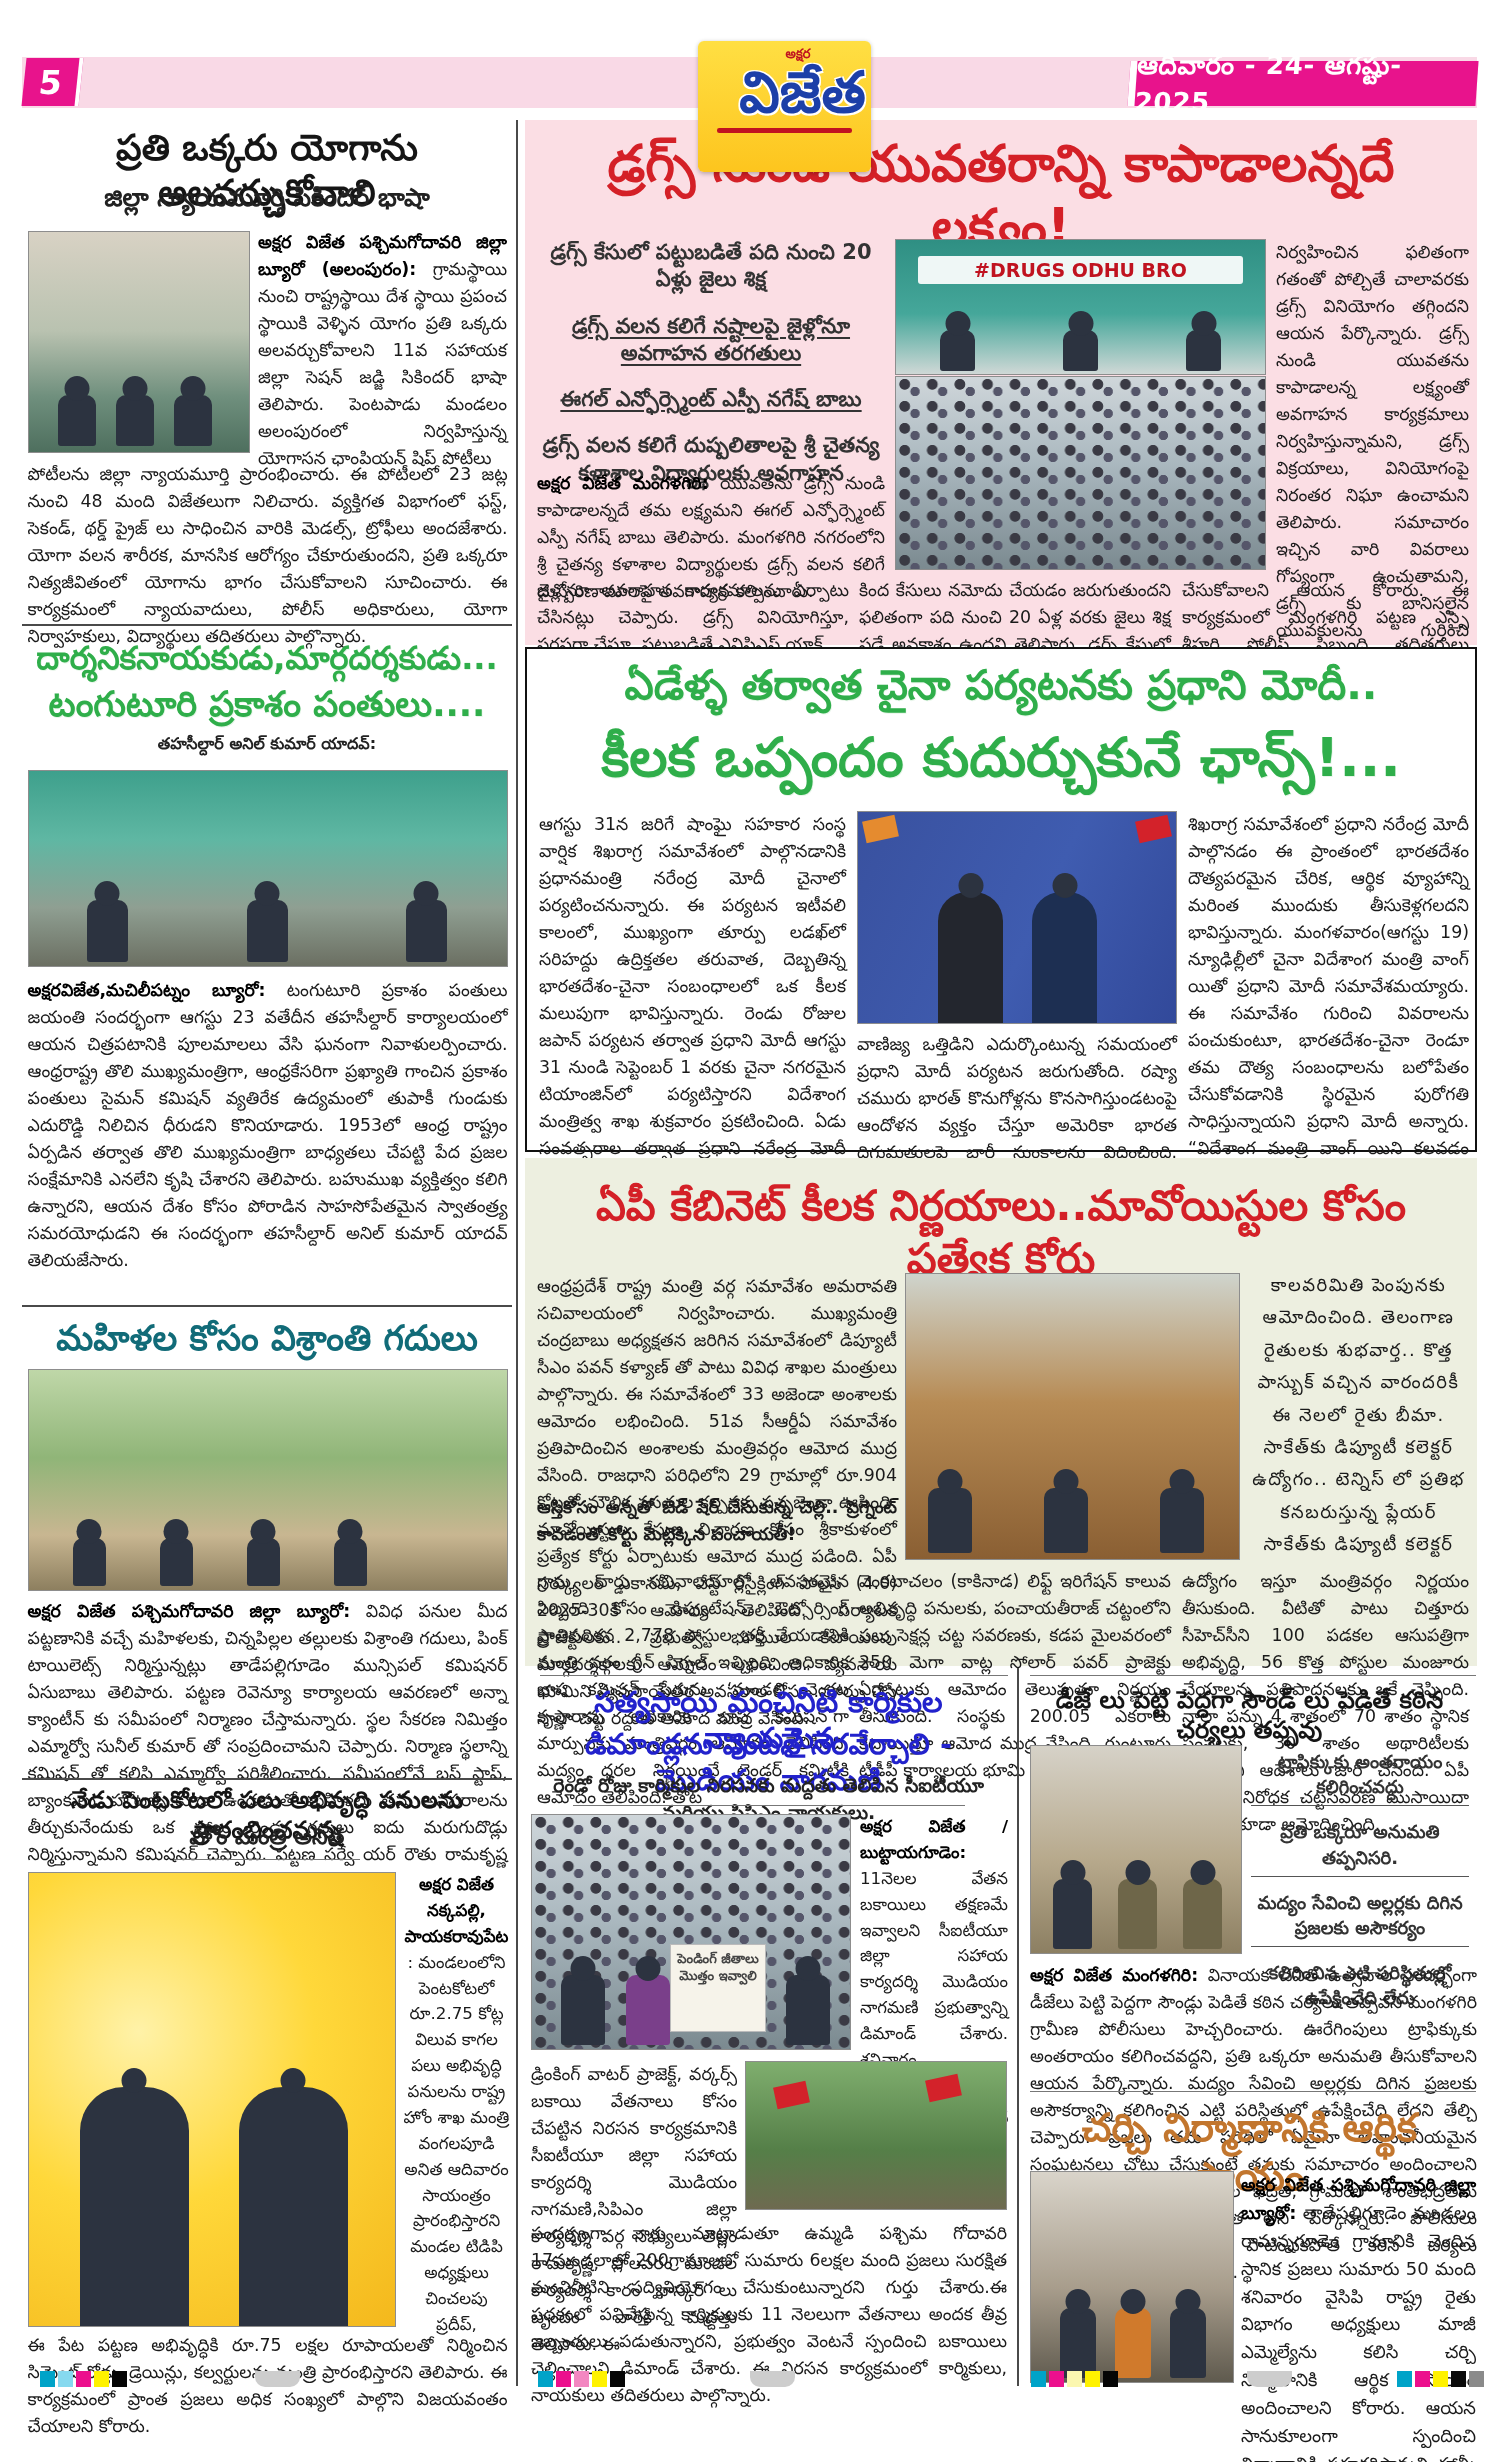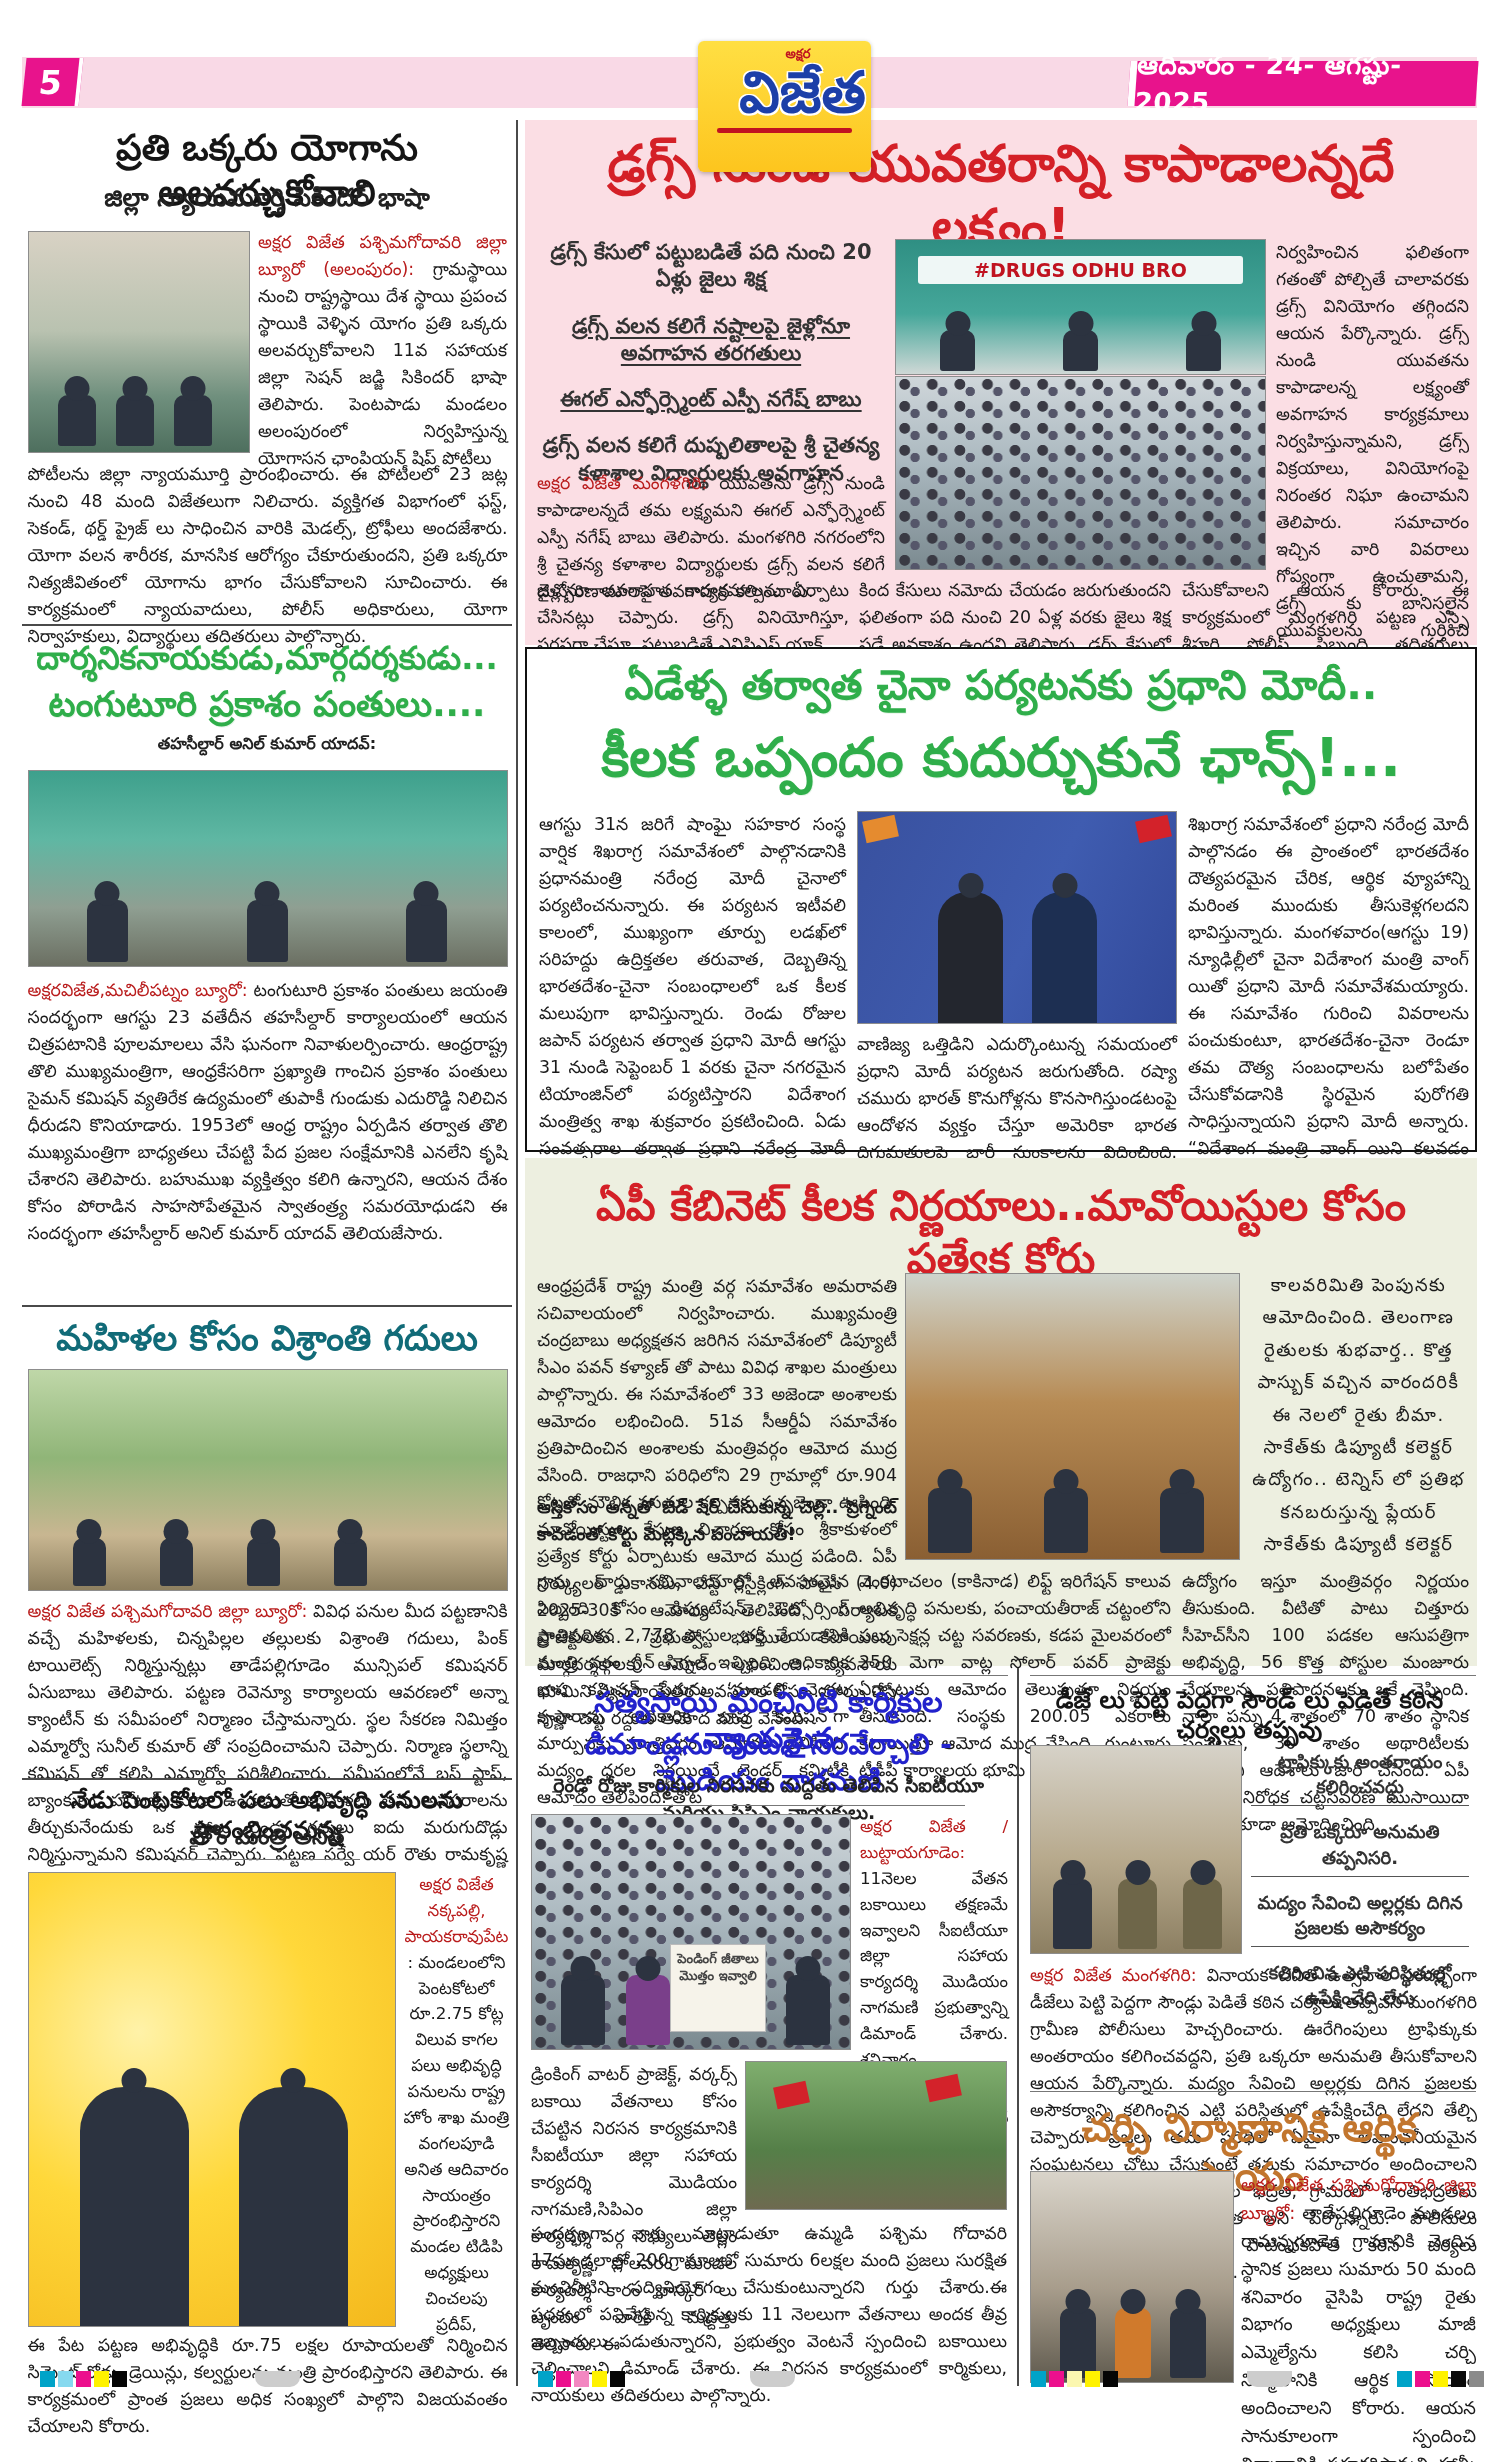--- a/index.html
+++ b/index.html
@@ -27,21 +27,21 @@
   .hl-red{color:#d42027;}
   .hl-green{color:#2fae4a;text-shadow:0.7px 0.7px 0 #e7f5e9;}
   .hl-teal{color:#116b78;}
   .hl-blue{color:#2222cc;}
   .hl-orange{color:#c2762e;}
   .subhl{font-weight:bold;text-align:center;color:#222;}
   .deckline{font-weight:bold;text-align:center;color:#333;font-size:21px;line-height:1.3;margin-bottom:19px;}
   .u{text-decoration:underline;text-underline-offset:4.4px;}
   
   .body{font-size:17.4px;line-height:1.55;text-align:justify;color:#1a1a1a;}
-  .lead{color:#b91c1c;font-weight:normal;}
+  .lead{color:#000000;font-weight:bold;}
   .boldline{font-weight:bold;}
   .spaced{letter-spacing:1.5px;line-height:1.8;}
   
   .ph{border:0.7px solid #8d8d8d;overflow:hidden;position:absolute;box-sizing:border-box;}
   .crowd{background-image:
       radial-gradient(circle at 8.7px 7.3px,#3a3a44 5px,transparent 5.8px),
       radial-gradient(circle at 19px 14.5px,#55566a 4.4px,transparent 5px),
       linear-gradient(180deg,#cfd6da 0%,#aab8bf 45%,#7b8a90 100%);
       background-size:27.6px 22px,27.6px 22px,100% 100%;}
   .ph-yoga{background:linear-gradient(180deg,#d8d2c4 0%,#b9c2b0 45%,#6f8f7d 75%,#4e6f5e 100%);}

